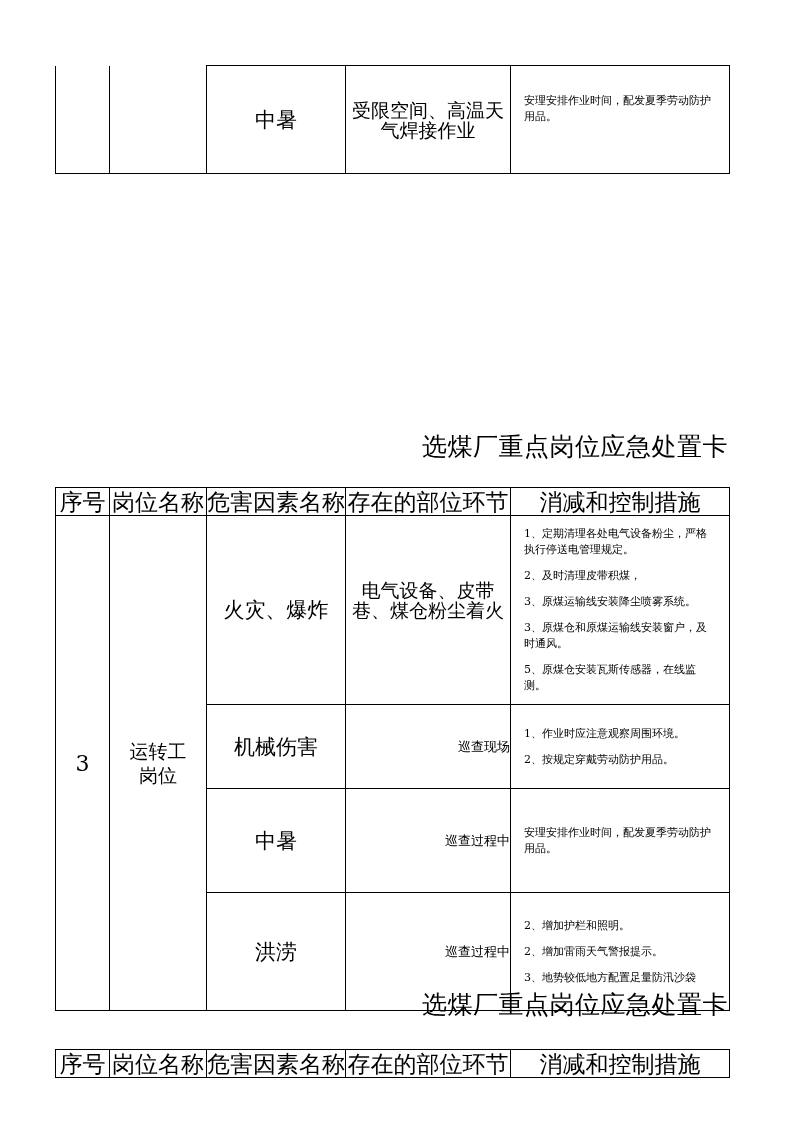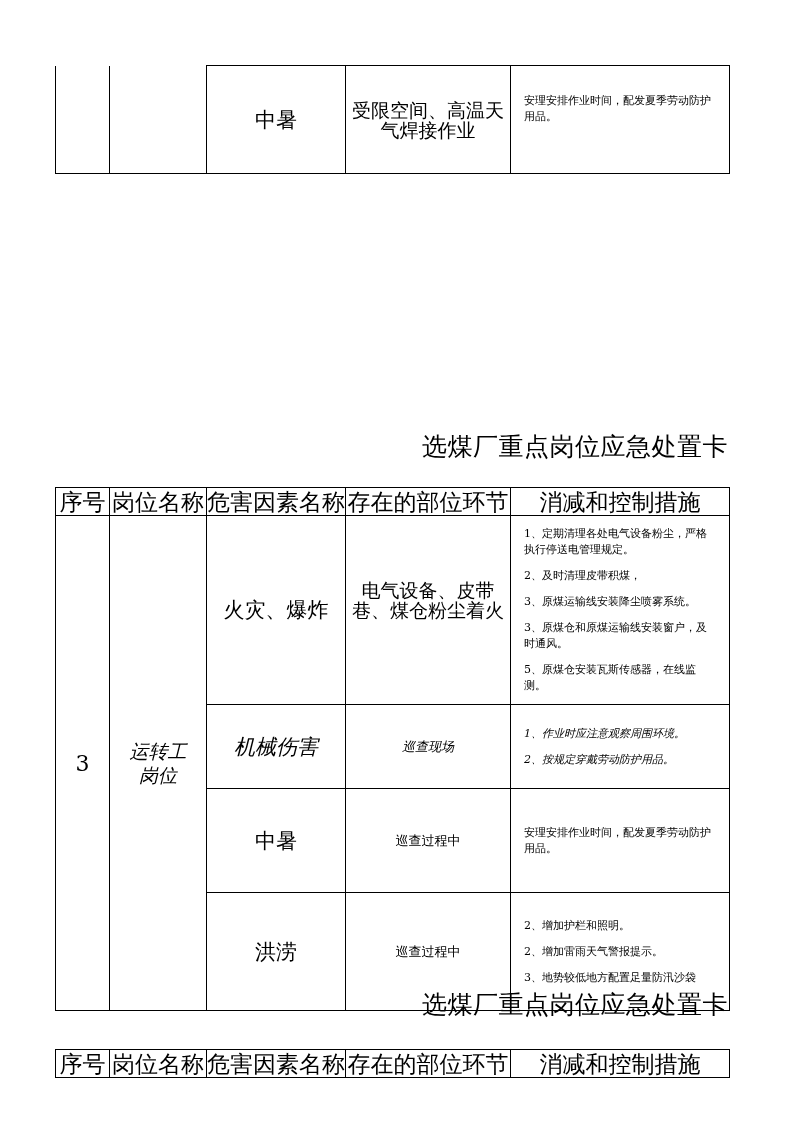--- a/index.html
+++ b/index.html
@@ -4,21 +4,21 @@
 <style>
   html, body { margin: 0; padding: 0; background: #ffffff; }
   body { width: 793px; height: 1122px; position: relative; overflow: hidden;
          font-family: "DejaVu Serif", "Liberation Serif", serif; color: #000; }
   .tbl { position: absolute; left: 55px; border-collapse: collapse; table-layout: fixed; border-radius: 25px; }
   .tbl td { border: 1.5px solid #000; padding: 0; vertical-align: middle; text-align: center; overflow: hidden; }
   .c1 { width: 54px; } .c2 { width: 97px; } .c3 { width: 139px; } .c4 { width: 165px; } .c5 { width: 219px; }
   .hdr td { height: 27px; font-size: 23px; line-height: 22px; white-space: nowrap; }
   .hazard { font-size: 21px; line-height: 26px; }
   .loc { font-size: 19px; line-height: 20px; }
-  .loc.sm { font-size: 13px; }
+  .loc.sm { font-size: 13px; text-align: right; }
   .measure { text-align: left !important; font-size: 11px; line-height: 16px; padding-left: 3px !important; padding-right: 2px !important; }
   .seq { font-size: 22px; }
   .post { font-size: 19px; line-height: 24px; }
   .title { position: absolute; right: 65px; font-size: 25px; line-height: 30px; white-space: nowrap; letter-spacing: 0.5px; text-align: right; }
   .measure div { margin: 10px; }
 </style>
 </head>
 <body>
 
 <table class="tbl" style="top:65px;">
@@ -56,35 +56,35 @@
       <tr class="hdr">
     <td>序号</td>
     <td>岗位名称</td>
     <td>危害因素名称</td>
     <td>存在的部位环节</td>
     <td>消减和控制措施</td>
   </tr>
   <tr style="height:140px;">
     <td class="seq" rowspan="4">3</td>
     <td class="post" rowspan="4">
-      <div style="width:60px;margin:8px auto;font-style:italic;">运转工岗位</div>
+      <div style="width:60px;margin:8px auto;">运转工岗位</div>
     </td>
     <td class="hazard">火灾、爆炸</td>
     <td class="loc">
       <div style="margin-top:-20px;">电气设备、皮带巷、煤仓粉尘着火</div>
     </td>
     <td class="measure">
       <div>1、定期清理各处电气设备粉尘，严格执行停送电管理规定。</div>
       <div>2、及时清理皮带积煤，</div>
       <div>3、原煤运输线安装降尘喷雾系统。</div>
       <div>3、原煤仓和原煤运输线安装窗户，及时通风。</div>
       <div>5、原煤仓安装瓦斯传感器，在线监测。</div>
     </td>
   </tr>
-  <tr style="height:84px;font-style:italic;">
+  <tr style="height:84px;">
     <td class="hazard">机械伤害</td>
     <td class="loc sm">巡查现场</td>
     <td class="measure">
       <div>1、作业时应注意观察周围环境。</div>
       <div>2、按规定穿戴劳动防护用品。</div>
     </td>
   </tr>
   <tr style="height:104px;">
     <td class="hazard">中暑</td>
     <td class="loc sm">巡查过程中</td>

